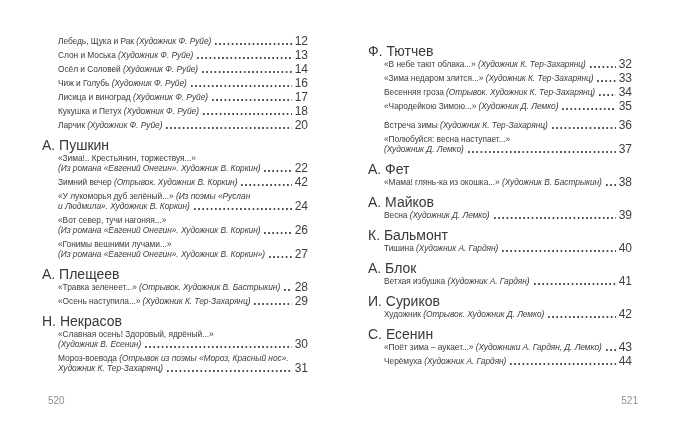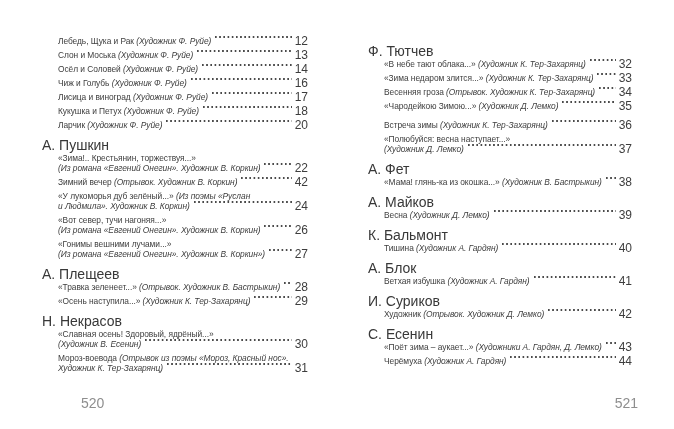--- a/index.html
+++ b/index.html
@@ -11,34 +11,34 @@
   .page-left  { left:42px;  width:266px; }
   .page-right { left:368px; width:264px; }
 
   .author {
     font-size:14px; line-height:10px; color:#383838;
     margin:10px 0 3px 0; white-space:pre;
   }
   .section + .section { margin-top:9px; }
   .entry { margin-bottom:4px; }
   .line {
-    display:flex; align-items:flex-start;
+    display:flex; align-items:flex-end;
     font-size:8.4px; line-height:10px; letter-spacing:-0.05px;
     padding-left:16px;
   }
   .txt { white-space:pre; flex:0 1 auto; }
   .it { font-style:italic; }
   .dots {
     flex:1 1 auto; min-width:6px; height:2px; margin:0 3px 1.5px 4px;
     background-image:radial-gradient(circle at 1px 1px, #4a4a4a 0.8px, transparent 1.05px);
     background-size:4.2px 2px; background-repeat:repeat-x;
   }
   .pg { flex:0 0 auto; font-size:12px; }
   .folio {
-    position:absolute; top:395px; font-size:14px; color:#8e8e8e;margin-left:33px;
+    position:absolute; top:395px; font-size:10px; color:#8e8e8e;
   }
   .folio-left  { left:48px; }
   .folio-right { right:36px; }
 </style>
 </head>
 <body>
 
 <div class="spread">
   <div class="page page-left" id="pageL">
       <div class="section">

